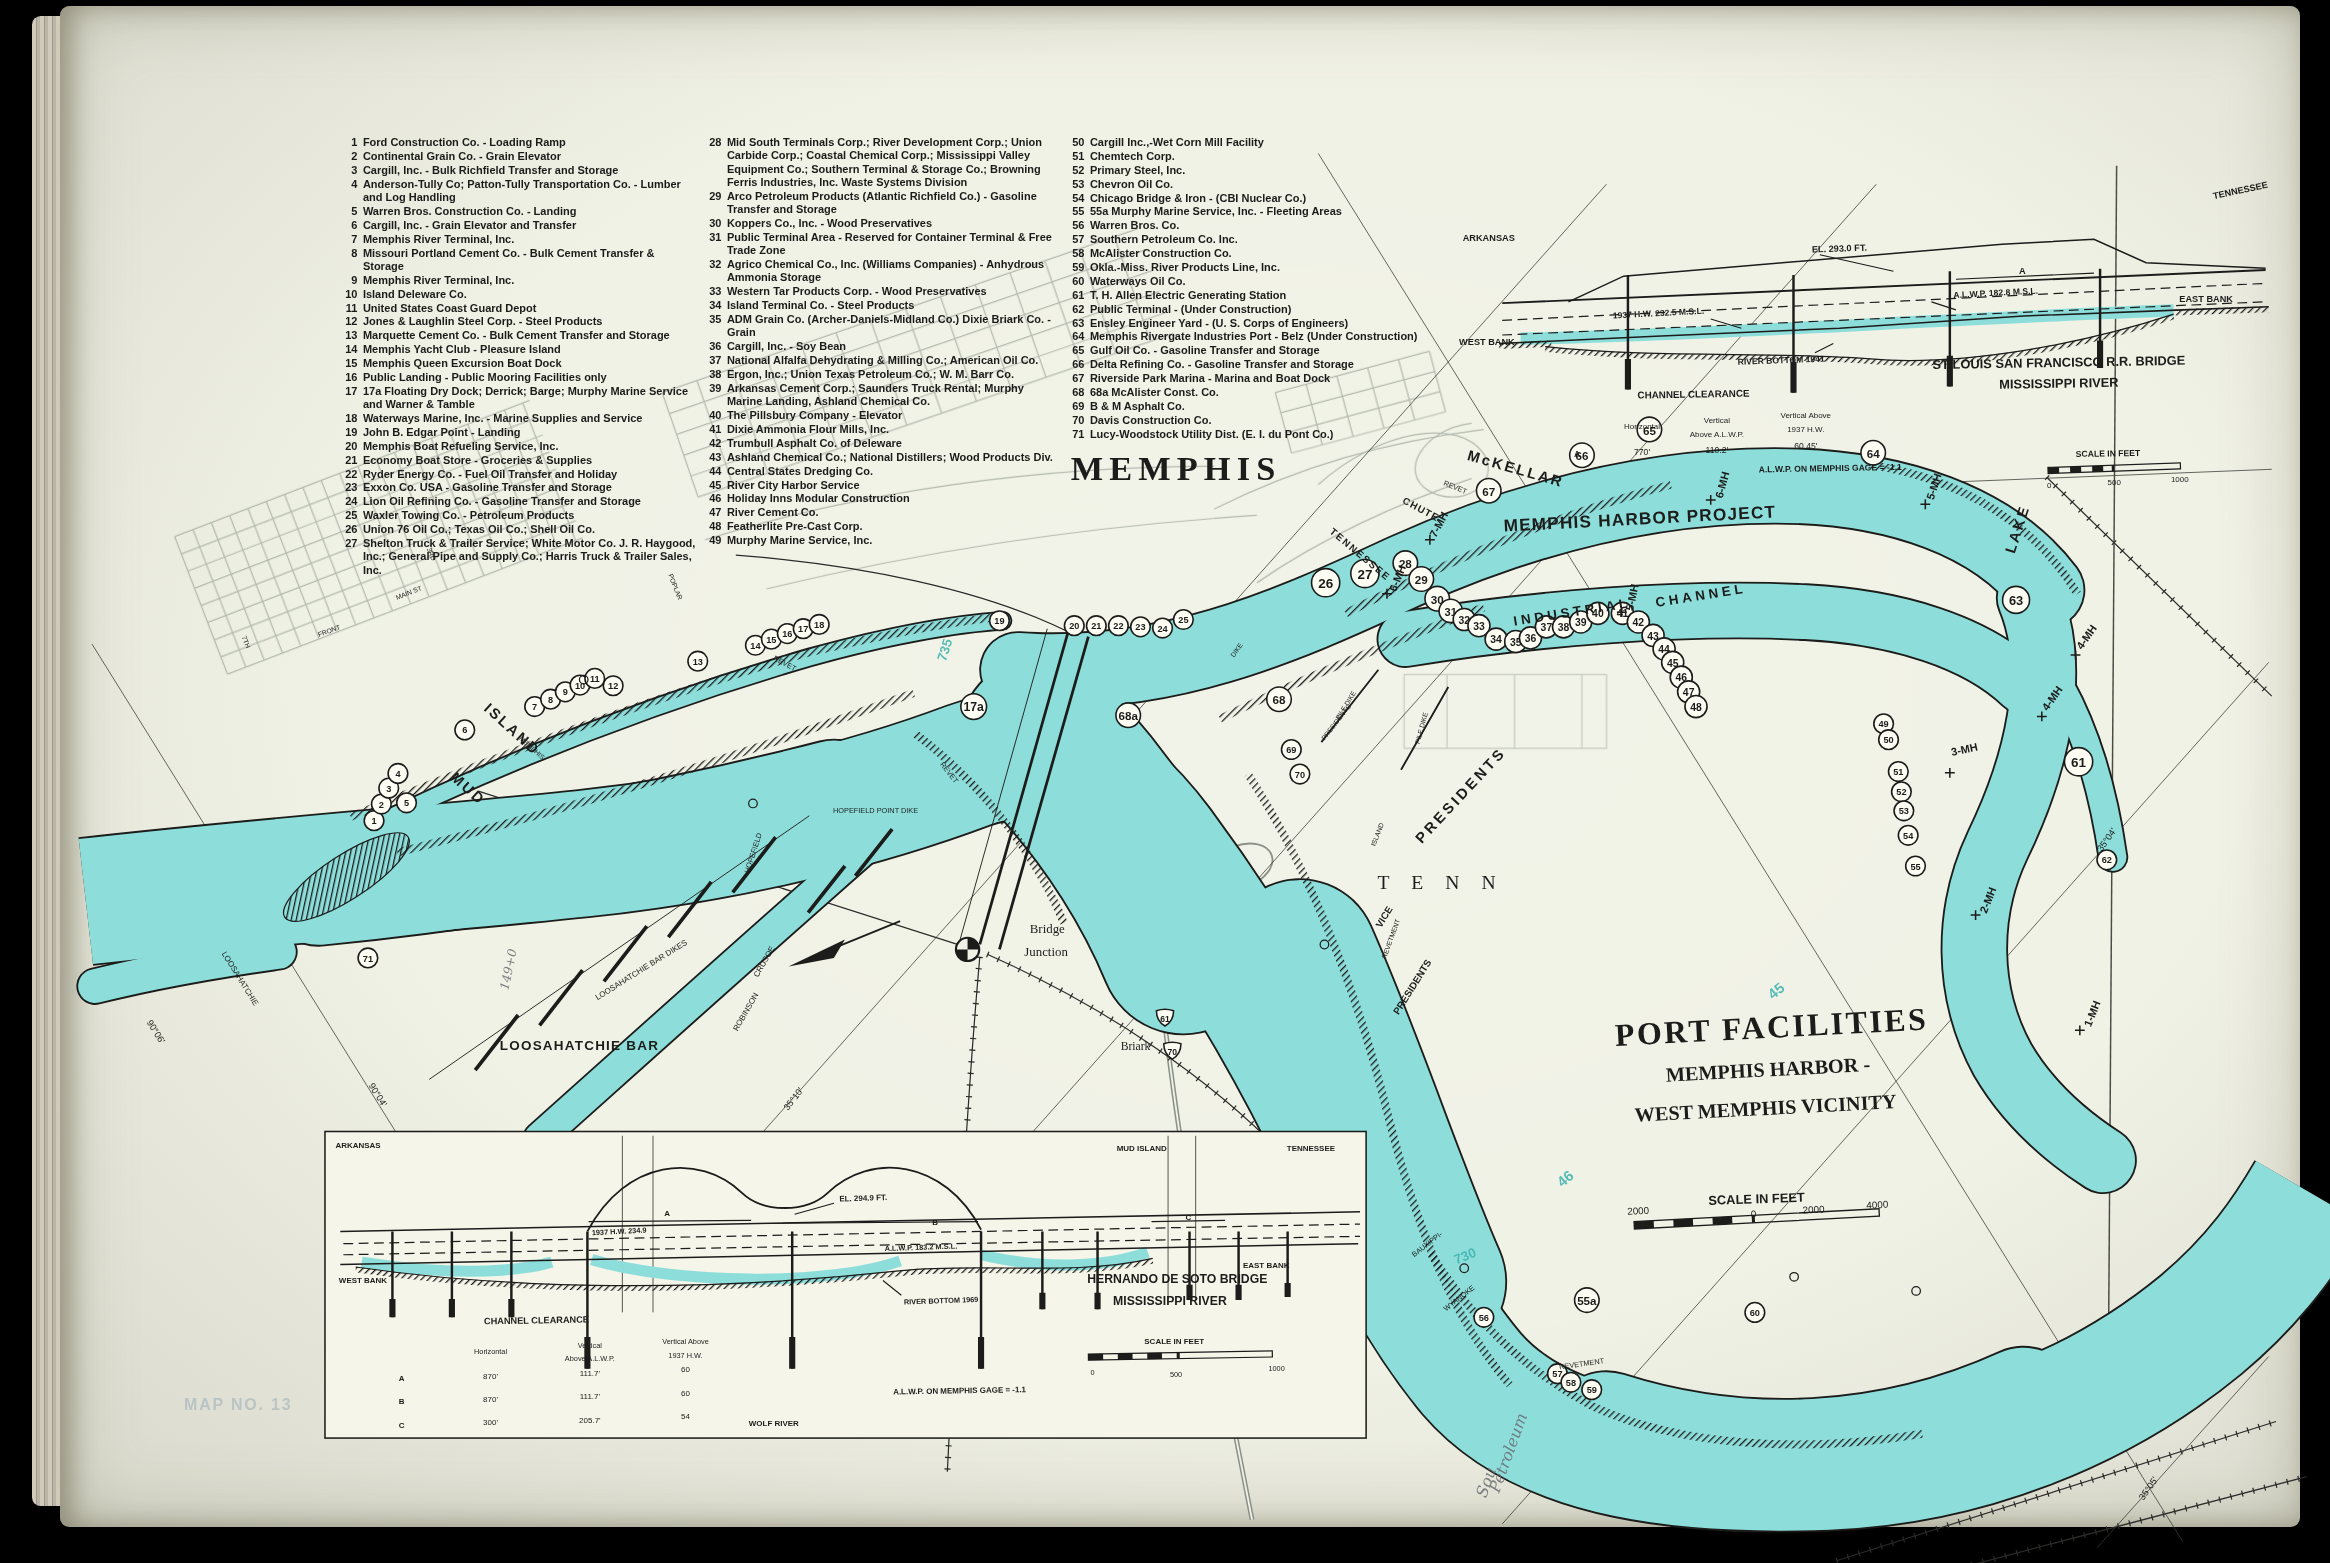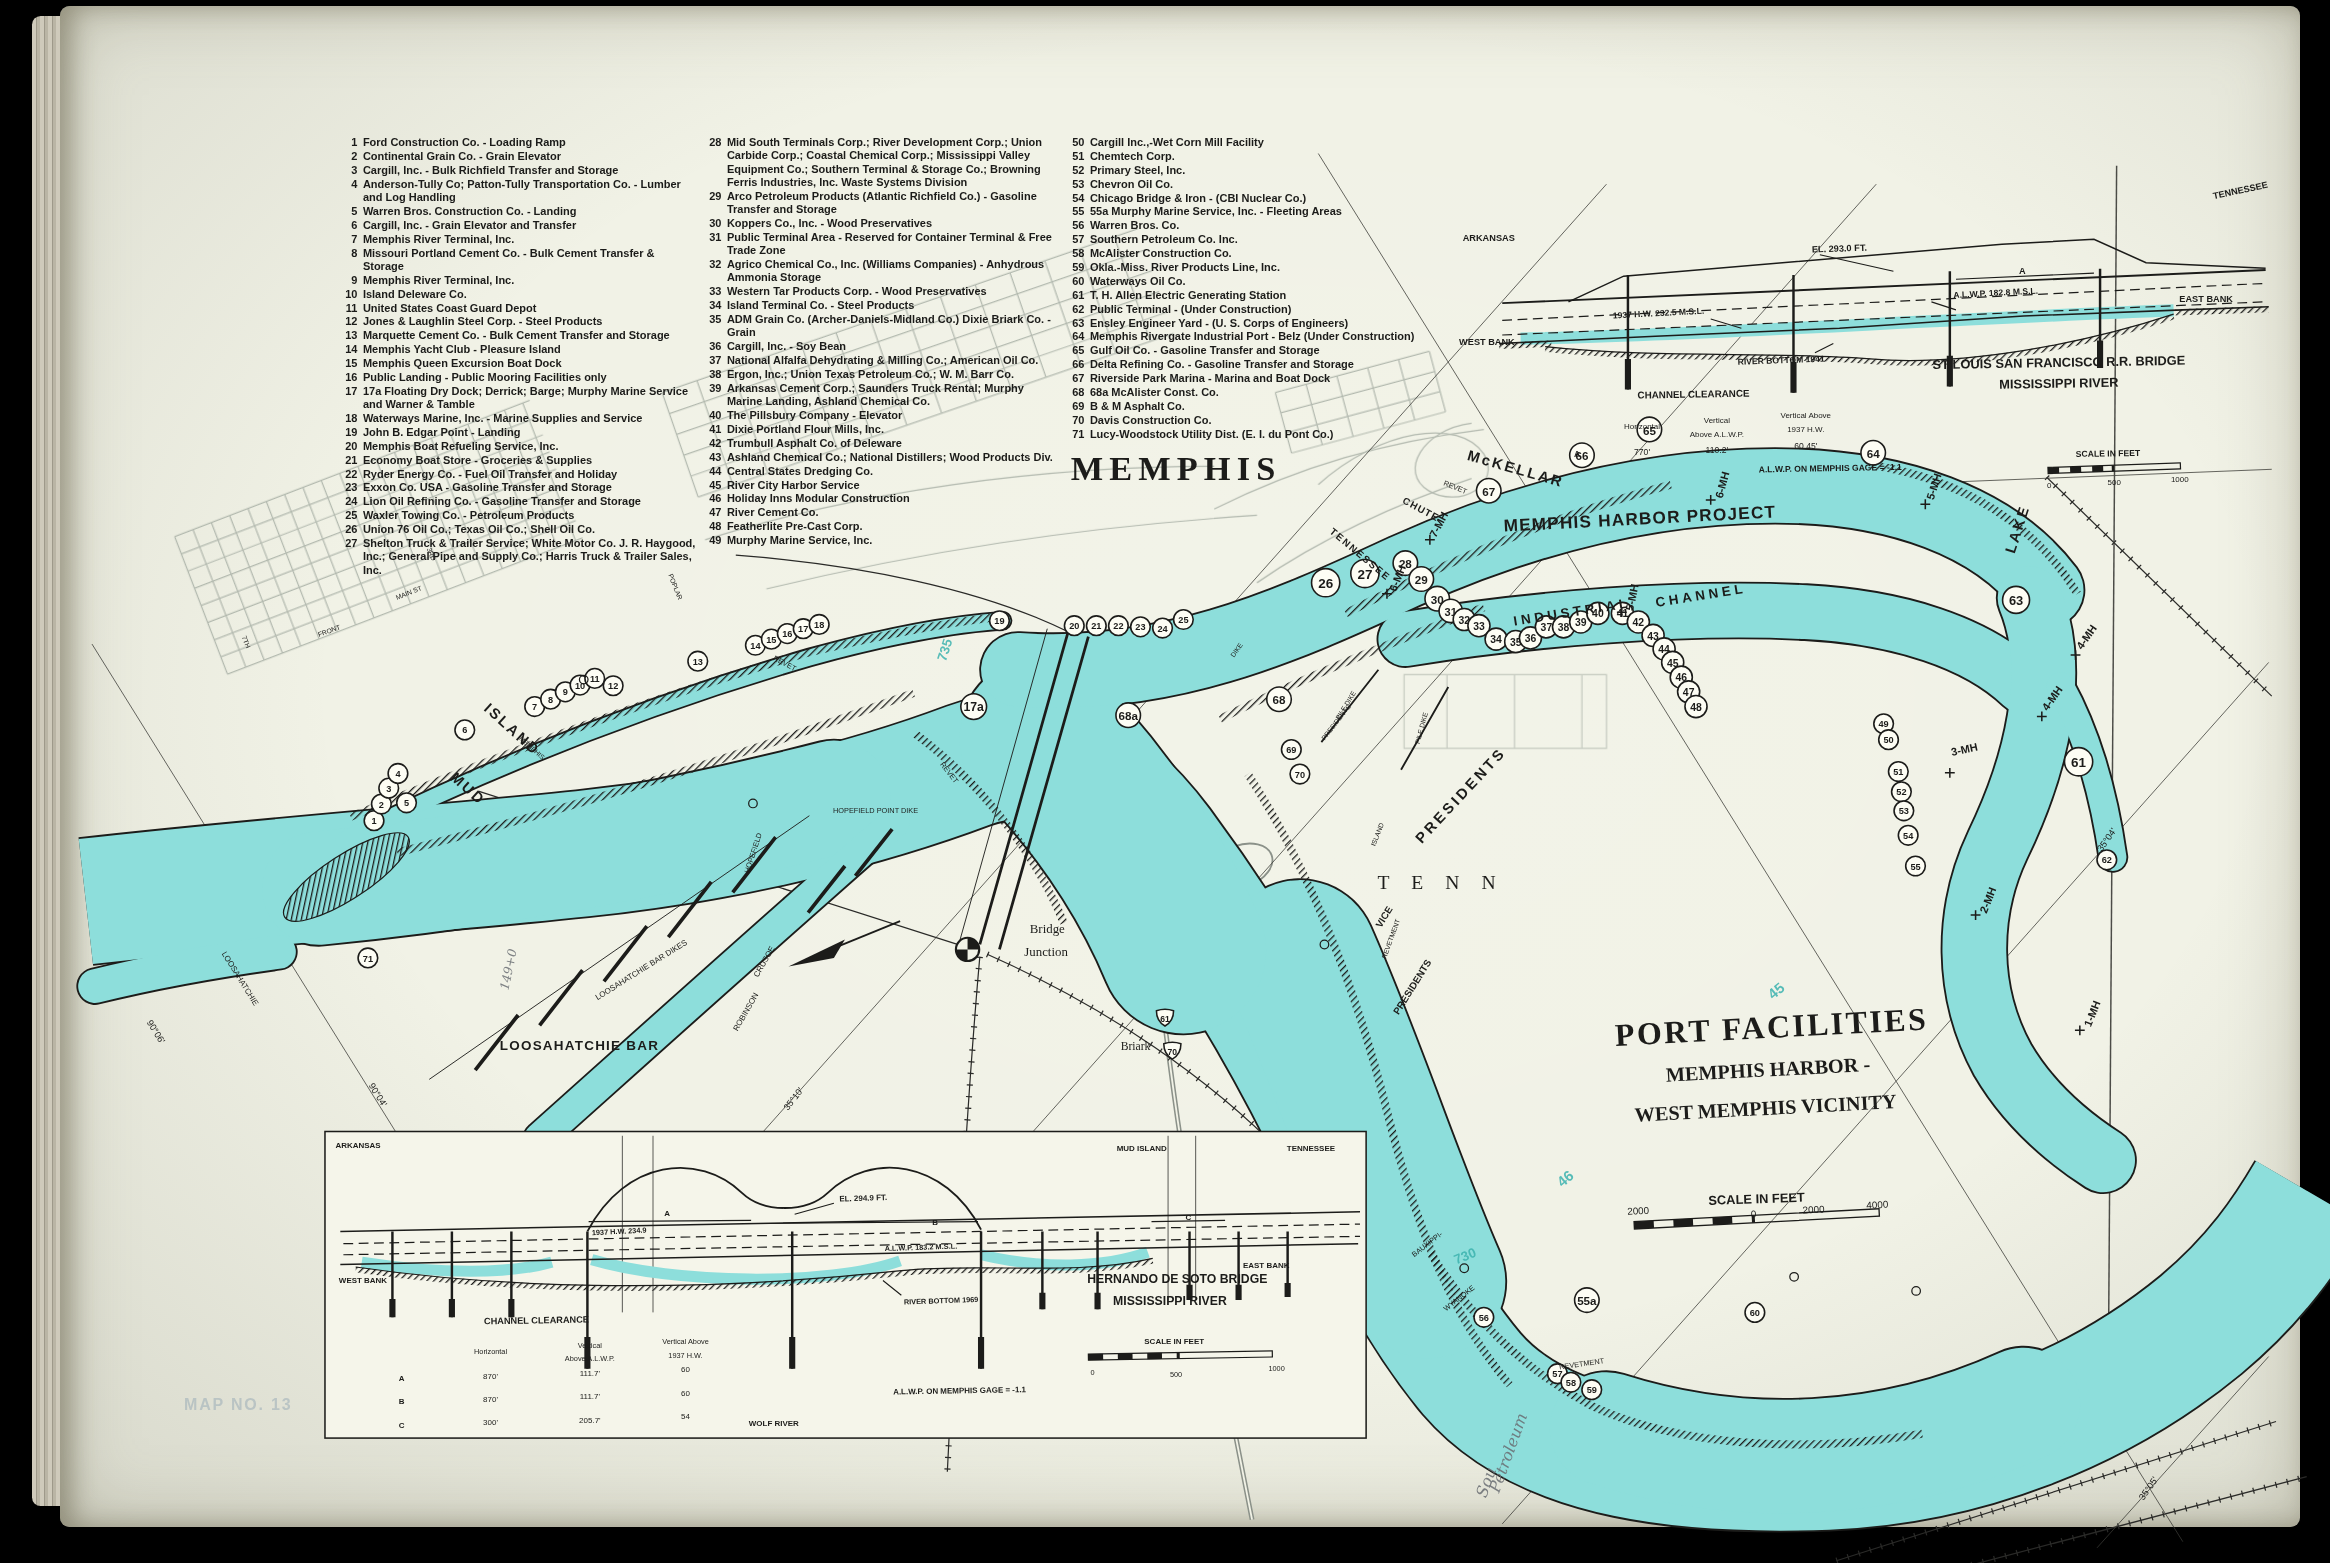--- a/index.html
+++ b/index.html
@@ -692,21 +692,21 @@
         <div class="lg-item">
           <span class="lg-n">39</span>
           <span class="lg-t">Arkansas Cement Corp.; Saunders Truck Rental; Murphy Marine Landing, Ashland Chemical Co.</span>
         </div>
         <div class="lg-item">
           <span class="lg-n">40</span>
           <span class="lg-t">The Pillsbury Company - Elevator</span>
         </div>
         <div class="lg-item">
           <span class="lg-n">41</span>
-          <span class="lg-t">Dixie Portland Flour Mills, Inc.</span>
+          <span class="lg-t">Dixie Ammonia Flour Mills, Inc.</span>
         </div>
         <div class="lg-item">
           <span class="lg-n">42</span>
           <span class="lg-t">Trumbull Asphalt Co. of Deleware</span>
         </div>
         <div class="lg-item">
           <span class="lg-n">43</span>
           <span class="lg-t">Ashland Chemical Co.; National Distillers; Wood Products Div.</span>
         </div>
         <div class="lg-item">
@@ -786,21 +786,21 @@
         <div class="lg-item">
           <span class="lg-n">62</span>
           <span class="lg-t">Public Terminal - (Under Construction)</span>
         </div>
         <div class="lg-item">
           <span class="lg-n">63</span>
           <span class="lg-t">Ensley Engineer Yard - (U. S. Corps of Engineers)</span>
         </div>
         <div class="lg-item">
           <span class="lg-n">64</span>
-          <span class="lg-t">Memphis Rivergate Industrial Port - Belz (Under Construction)</span>
+          <span class="lg-t">Memphis Rivergate Industries Port - Belz (Under Construction)</span>
         </div>
         <div class="lg-item">
           <span class="lg-n">65</span>
           <span class="lg-t">Gulf Oil Co. - Gasoline Transfer and Storage</span>
         </div>
         <div class="lg-item">
           <span class="lg-n">66</span>
           <span class="lg-t">Delta Refining Co. - Gasoline Transfer and Storage</span>
         </div>
         <div class="lg-item">

